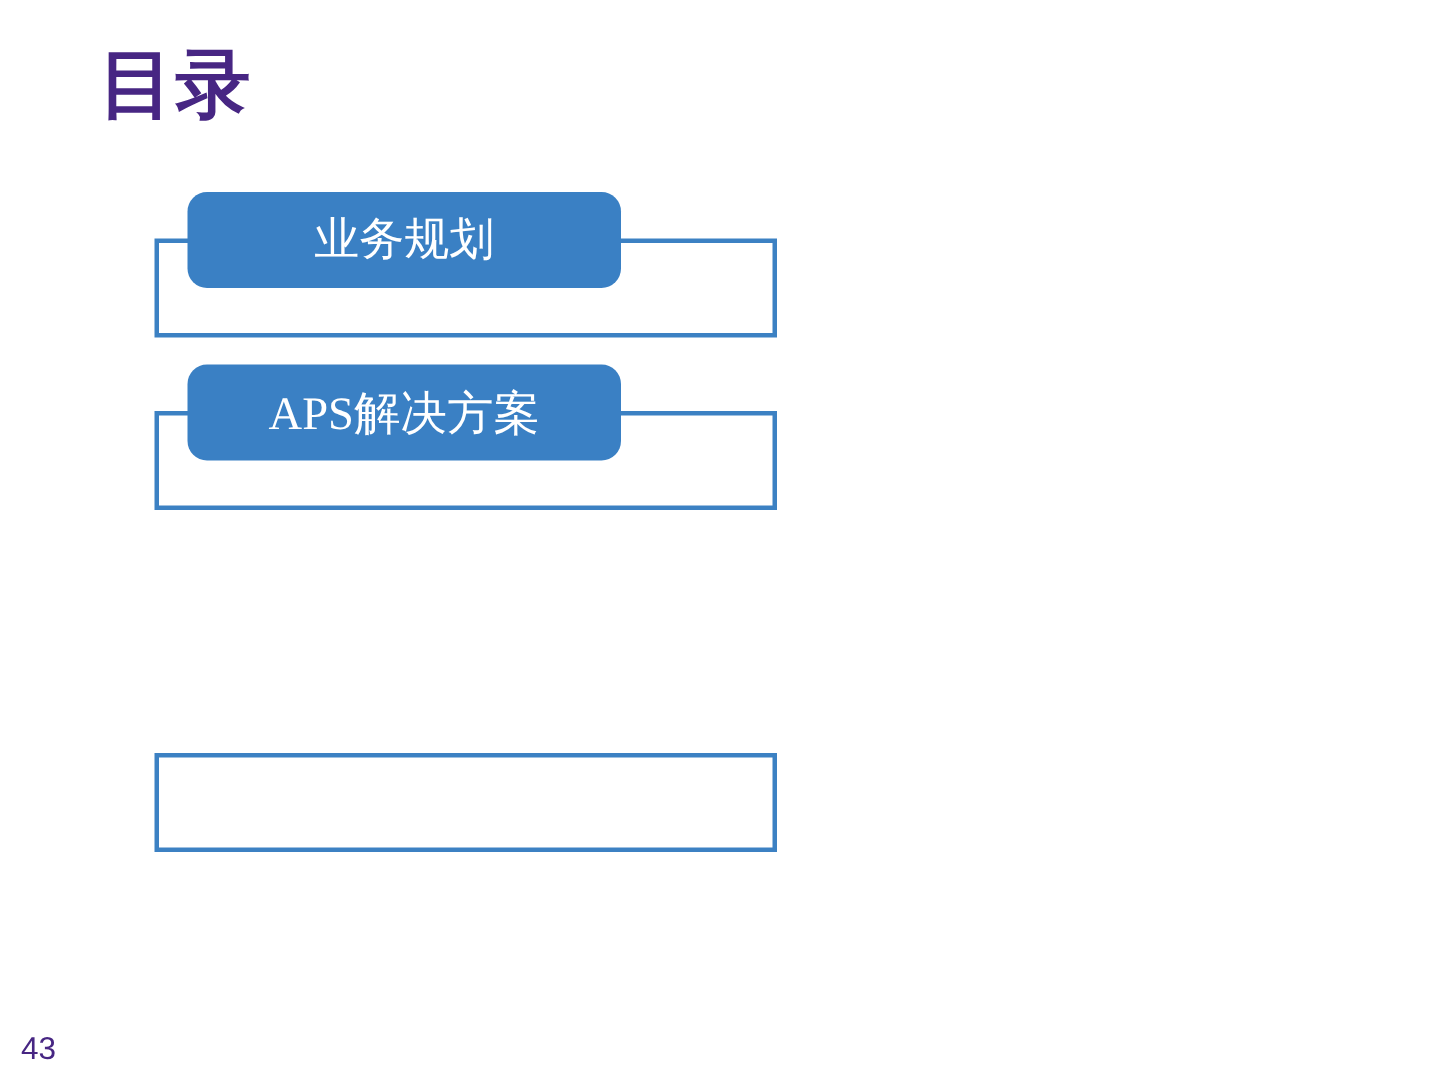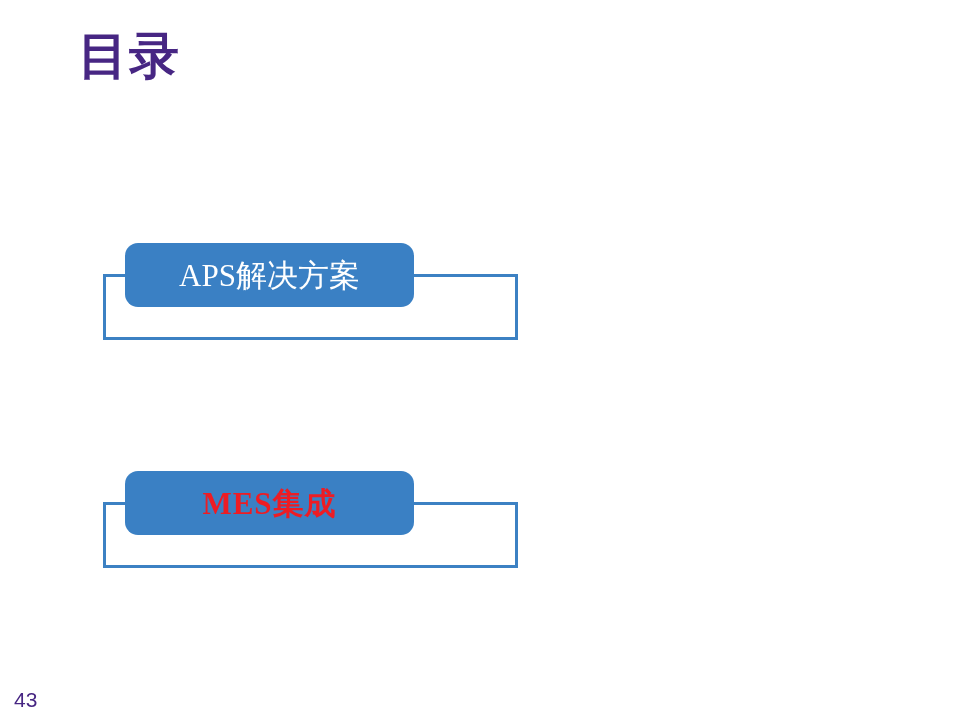--- a/index.html
+++ b/index.html
@@ -14,21 +14,21 @@
     position: relative;
     width: 960px;
     height: 720px;
     background: #ffffff;
     overflow: hidden;
   }
 
   
   .slide-title {
     position: absolute;
-    left: 78px;
+    left: 66px;
     top: 30px;
     font-size: 50px;
     line-height: 1.05;
     font-weight: bold;
     color: #472683;
     letter-spacing: 1px;
     white-space: nowrap;
   }
 
   
@@ -115,33 +115,36 @@
 </style>
 </head>
 <body>
 
 <div class="slide">
 
   <div class="slide-title">目录</div>
 
   <div class="agenda">
 
+    <div class="agenda-group" style="top:128px;">
+      <div class="group-outline"></div>
+      <div class="group-pill">
+        <span class="group-label style-sans">业务规划</span>
+      </div>
+    </div>
 
     <div class="agenda-group" style="top:243px;padding-left:20px;">
       <div class="group-outline"></div>
       <div class="group-pill">
         <span class="group-label style-serif">APS解决方案</span>
       </div>
     </div>
 
 
     <div class="agenda-group" style="top:471px;">
       <div class="group-outline"></div>
-      <div class="group-pill">
-        <span class="group-label style-serif-bold-red">MES集成</span>
-      </div>
     </div>
 
   </div>
 
   <div class="page-number">43</div>
 
 </div>
 
 </body></html>

